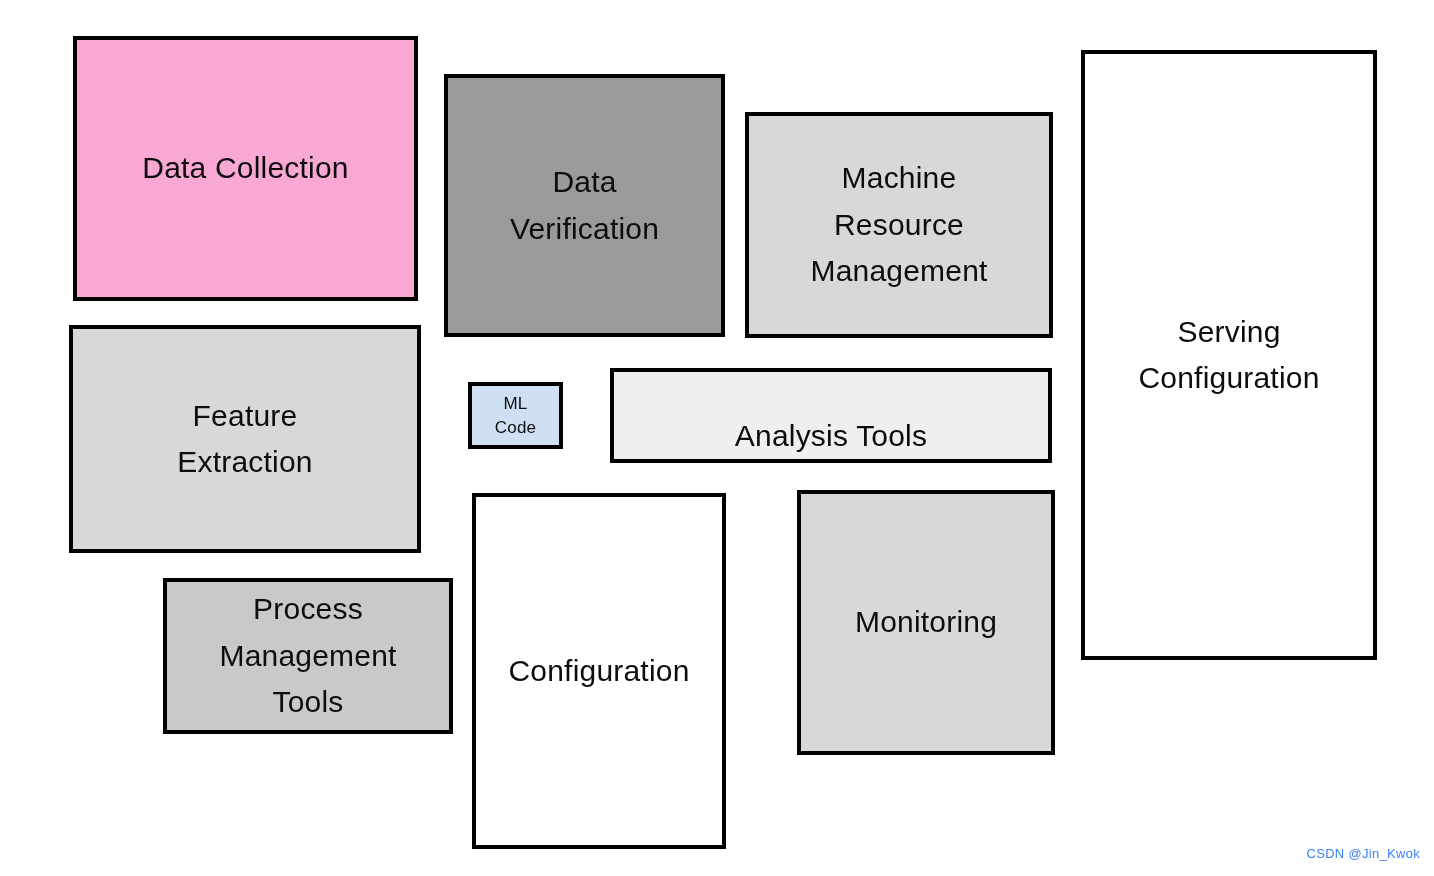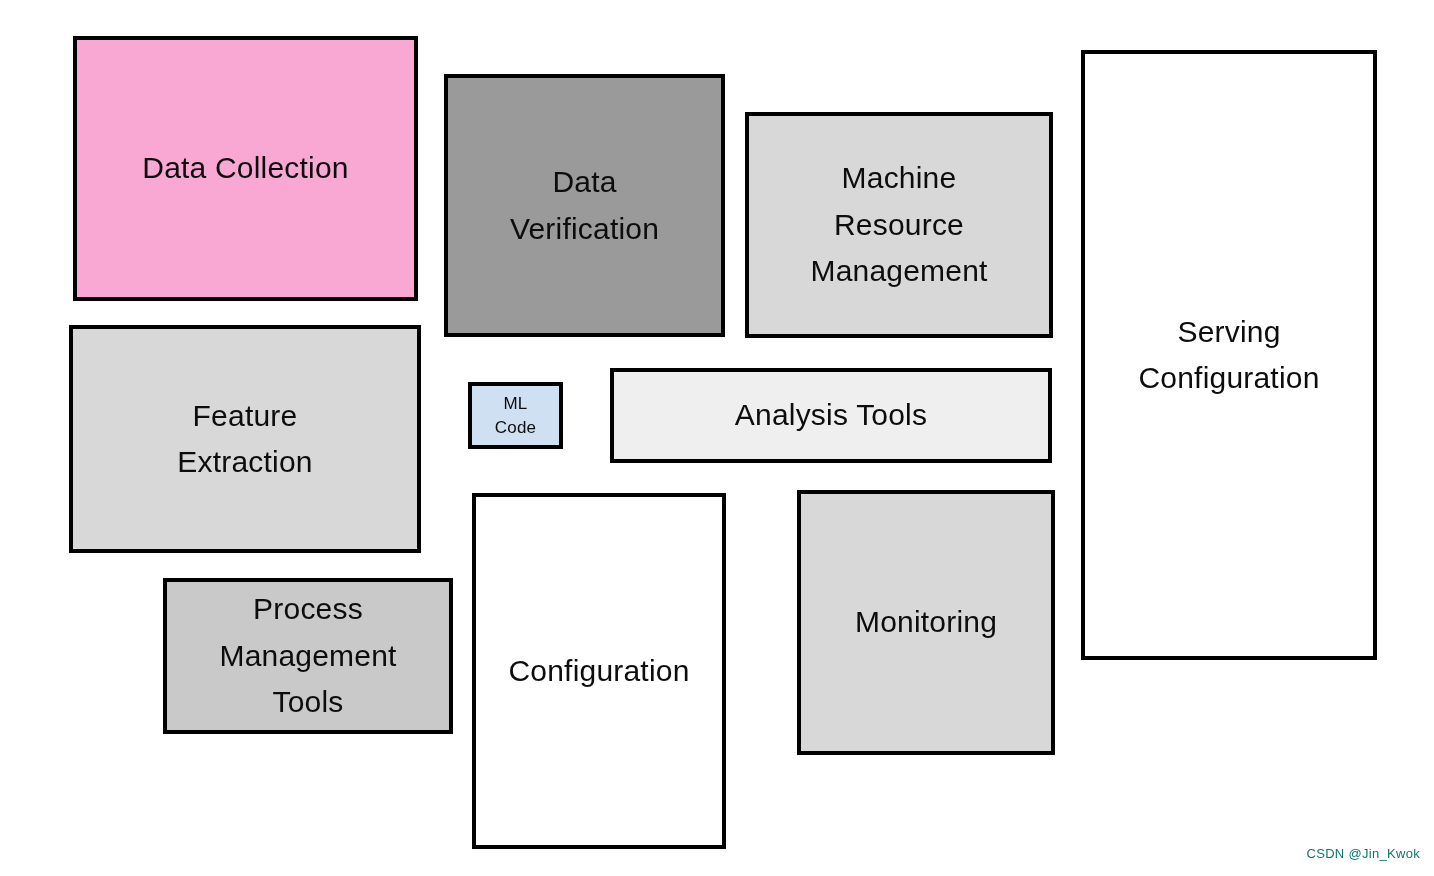--- a/index.html
+++ b/index.html
@@ -32,31 +32,31 @@
     letter-spacing: 0.2px;
   }
   
   #b-data-collection            { left: 73px;   top: 36px;  width: 345px; height: 265px; }
   #b-data-verification          { left: 444px;  top: 74px;  width: 281px; height: 263px; text-align: center; }
   #b-machine-resource-mgmt      { left: 745px;  top: 112px; width: 308px; height: 226px; }
   #b-serving-infrastructure     { left: 1081px; top: 50px;  width: 296px; height: 610px; }
   #b-feature-extraction         { left: 69px;   top: 325px; width: 352px; height: 228px; }
   #b-ml-code                    { left: 468px;  top: 382px; width: 95px;  height: 67px;  }
   #b-ml-code .label             { font-size: 17px; line-height: 1.4; }
-  #b-analysis-tools             { left: 610px;  top: 368px; width: 442px; height: 95px;  }
+  #b-analysis-tools             { left: 610px;  top: 368px; width: 442px; height: 95px; align-items: flex-end;  }
   #b-process-management-tools   { left: 163px;  top: 578px; width: 290px; height: 156px; }
   #b-configuration              { left: 472px;  top: 493px; width: 254px; height: 356px; }
   #b-monitoring                 { left: 797px;  top: 490px; width: 258px; height: 265px; }
 
   .watermark {
     position: absolute;
     right: 14px;
     top: 846px;
     font-size: 13px;
-    color: #0f766e;
+    color: #3b82f6;
     letter-spacing: 0.3px;
     margin-left: 44px;
   }
 </style>
 </head>
 <body>
 
 <div class="canvas">
 
   <div class="box" id="b-data-collection" style="background-color: #f9a8d4;">

